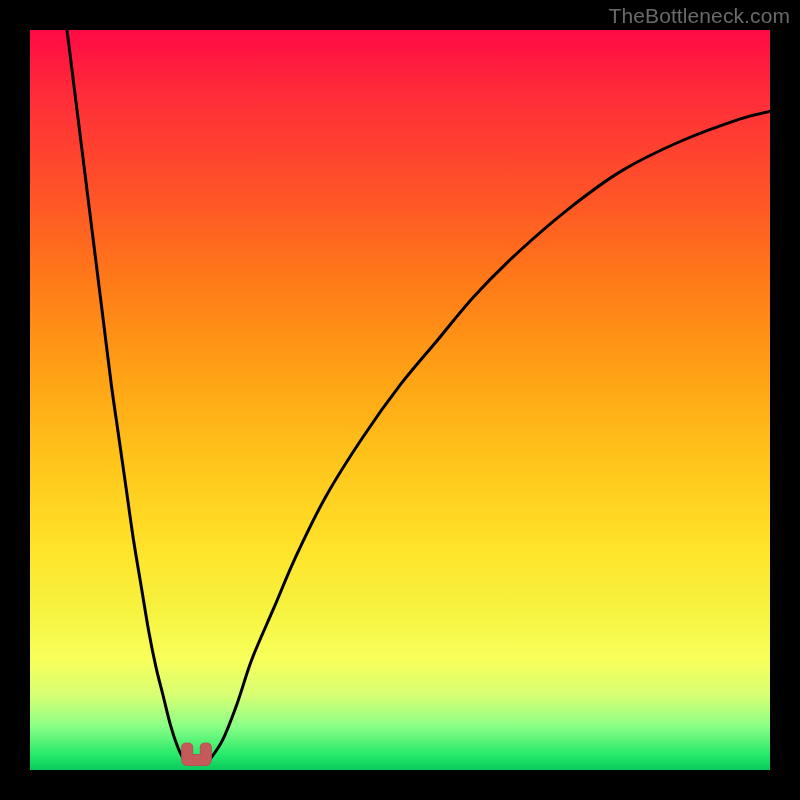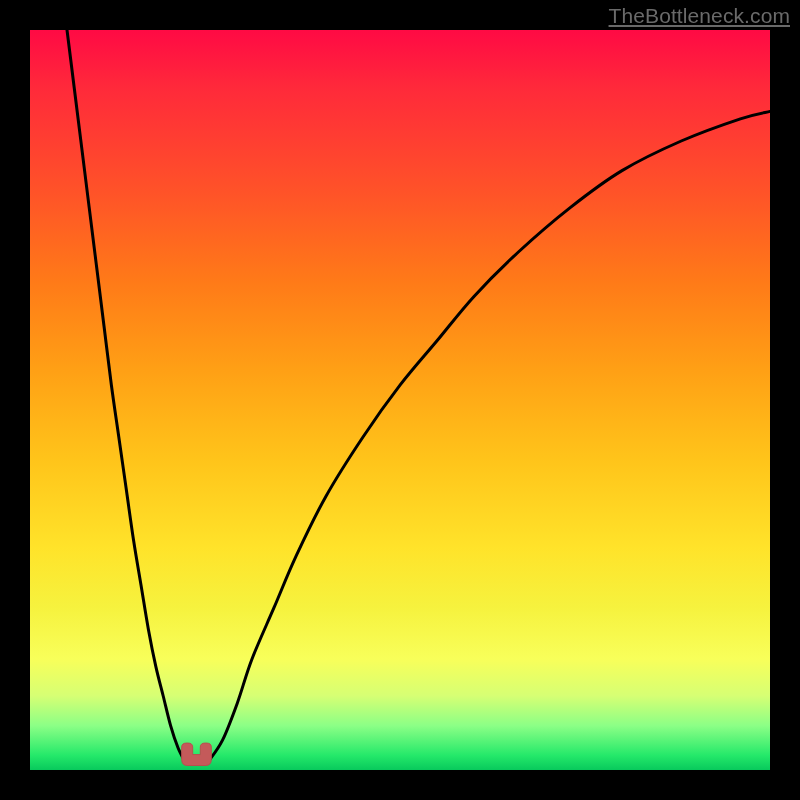--- a/index.html
+++ b/index.html
@@ -45,21 +45,20 @@
   }
   .watermark {
     position: absolute;
     top: 4px;
     right: 10px;
     color: #6a6a6a;
     font-size: 21px;
     font-weight: 400;
     letter-spacing: 0.1px;
     user-select: none;
-    text-decoration: underline;
   }
   svg.curve {
     position: absolute;
     left: 0;
     top: 0;
     width: 740px;
     height: 740px;
     overflow: visible;
   }
 </style>

